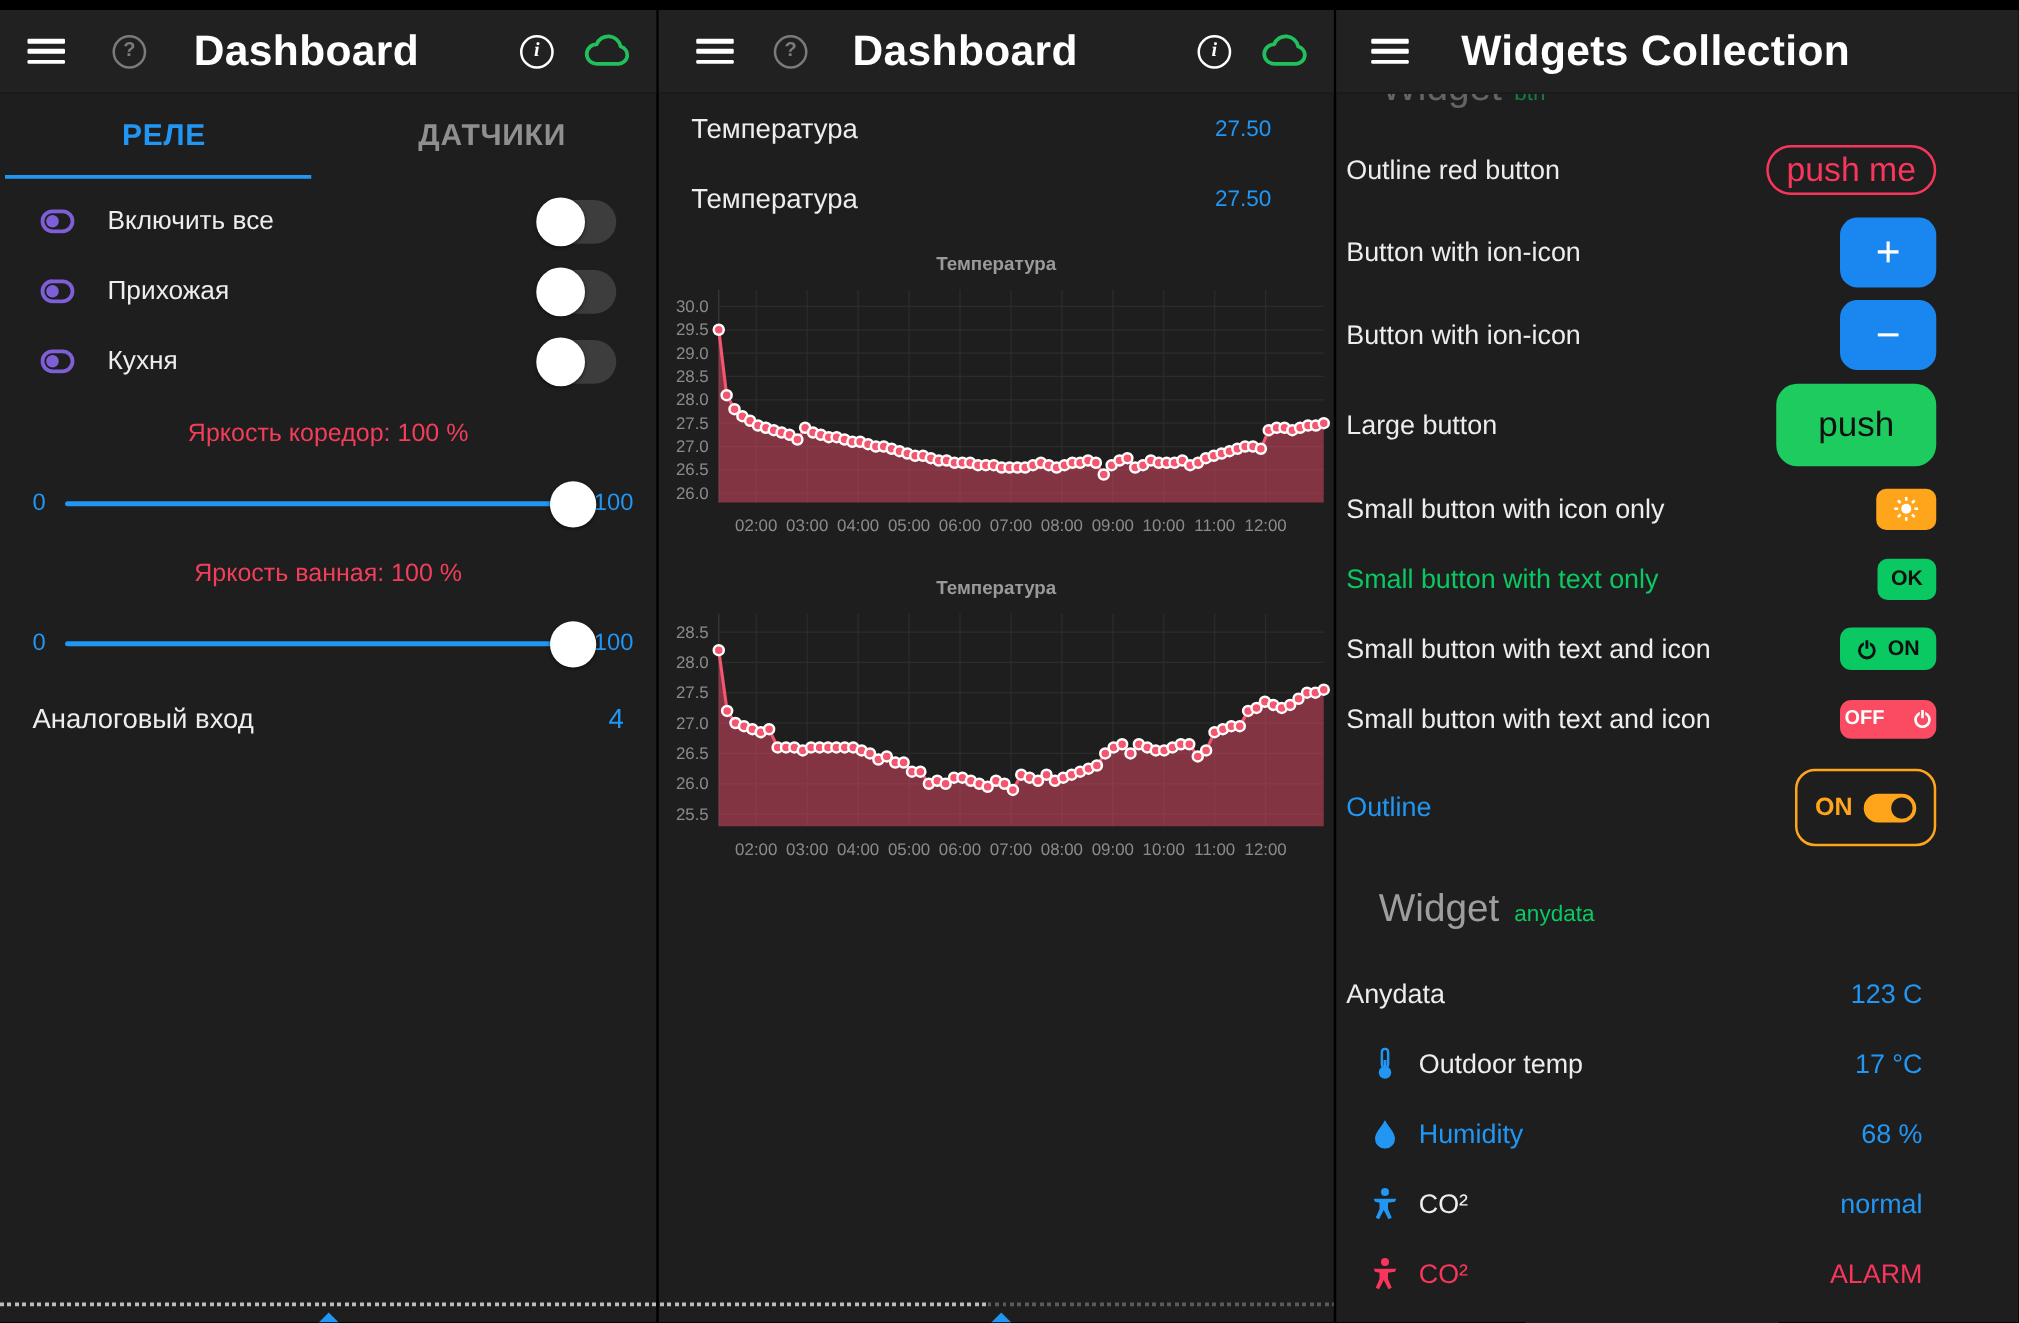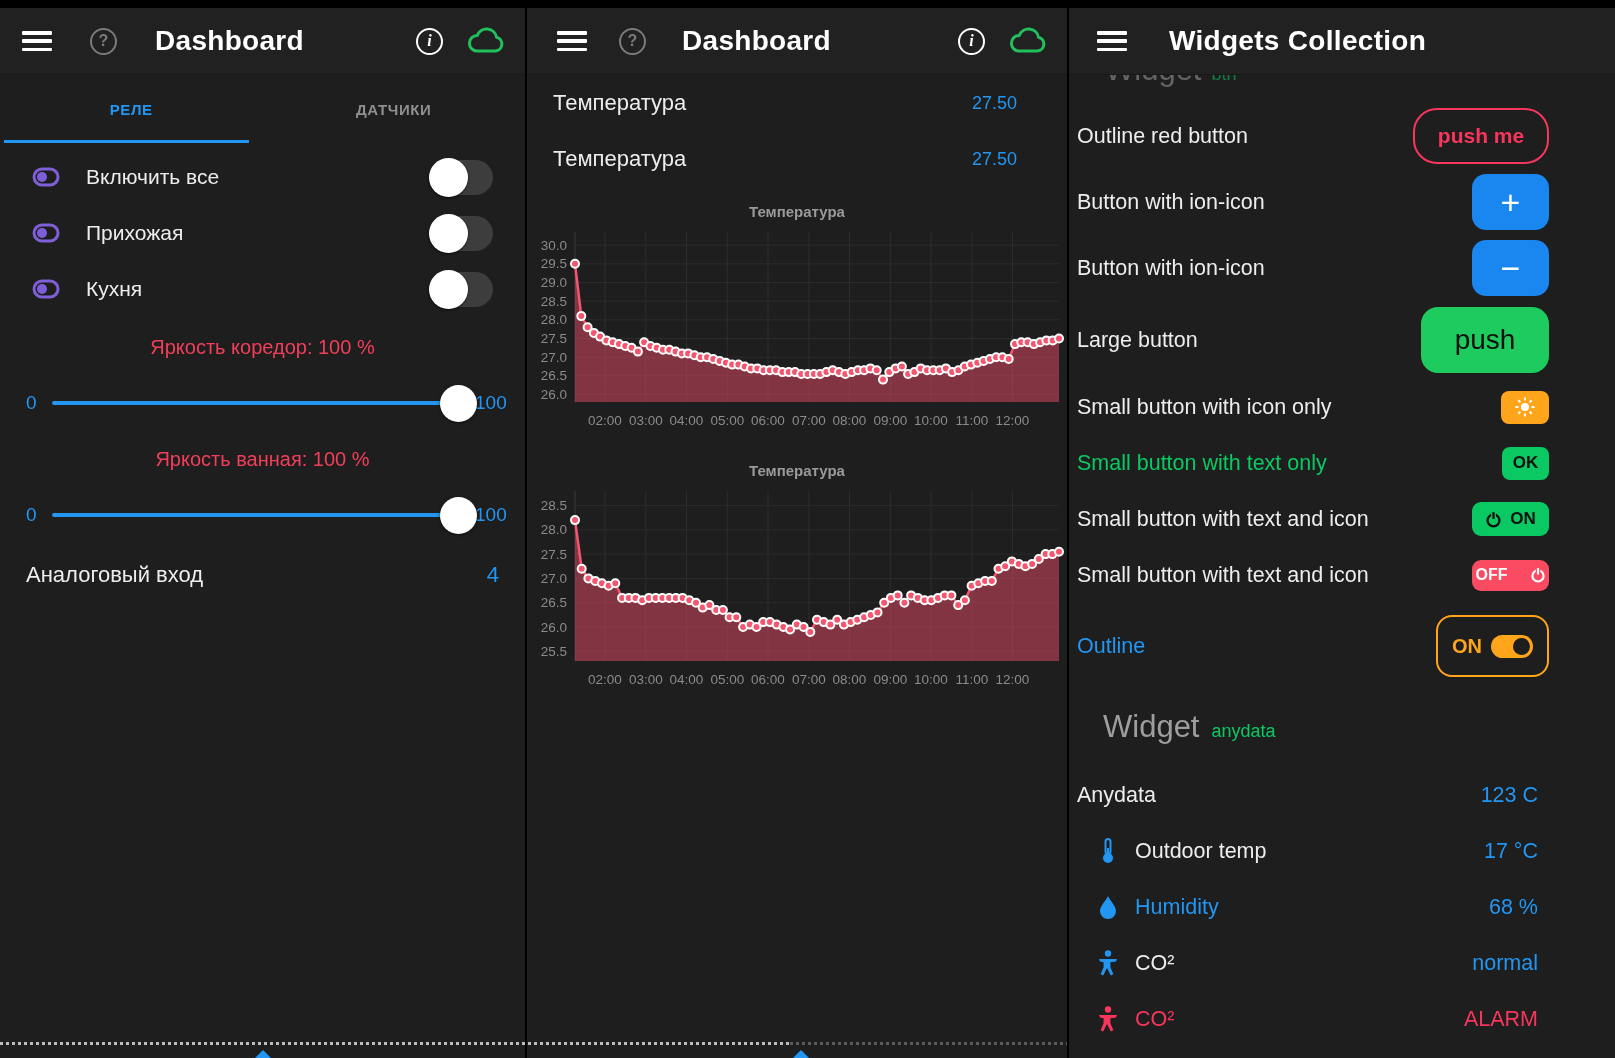--- a/index.html
+++ b/index.html
@@ -12,26 +12,26 @@
   #panel-mid   { left:527px; width:540px; }
   #panel-right { left:1069px;width:546px; }
 
   
   .appbar { position:relative; height:67px; background:#212121; display:flex; align-items:center; z-index:3; border-bottom:1px solid #181818; }
   .ham { width:30px; height:20px; display:flex; flex-direction:column; justify-content:space-between; cursor:pointer; }
   .ham i { display:block; height:3.5px; background:#fff; border-radius:1px; }
   .circ-icon { width:27px; height:27px; border-radius:50%; display:flex; align-items:center; justify-content:center; font-size:16px; font-weight:bold; }
   .help-icon { border:2.5px solid #7b7b7b; color:#7b7b7b; }
   .info-icon { border:2.5px solid #fff; color:#fff; font-family:"Liberation Serif",serif; font-style:italic; }
-  .appbar-title { color:#fff; font-size:28px; font-weight:bold; letter-spacing:.3px; white-space:nowrap; }
+  .appbar-title { color:#fff; font-size:34px; font-weight:bold; letter-spacing:.3px; white-space:nowrap; }
   .appbar-right { margin-left:auto; display:flex; align-items:center; gap:22px; padding-right:18px; }
 
   
   .tabs { position:relative; height:68px; display:flex; }
-  .tab { flex:1; display:flex; align-items:center; justify-content:center; font-size:15px; font-weight:bold; letter-spacing:.6px; color:#8f8f8f; cursor:pointer; }
+  .tab { flex:1; display:flex; align-items:center; justify-content:center; font-size:24px; font-weight:bold; letter-spacing:.6px; color:#8f8f8f; cursor:pointer; }
   .tab.active { color:#2196f3; }
   .tab-underline { position:absolute; bottom:0; left:4px; width:245px; height:3px; background:#2196f3; }
 
   
   .switch-row { height:56px; display:flex; align-items:center; padding:0 32px; }
   .switch-row .lbl { color:#ededed; font-size:21px; margin-left:26px; }
   .toggle-glyph { width:28px; height:20px; flex:0 0 auto; }
   .switch { margin-left:auto; width:62px; height:35px; border-radius:18px; background:#3d3d3d; position:relative; cursor:pointer; }
   .switch .knob { position:absolute; left:-2px; top:-2px; width:39px; height:39px; border-radius:50%; background:#fff; box-shadow:0 1px 3px rgba(0,0,0,.6); }
 
@@ -63,21 +63,21 @@
   .clipped-heading .big { color:#9e9e9e; font-size:31px; }
   .clipped-heading .tag { color:#0ac962; font-size:18px; margin-left:10px; }
   .rrow { display:flex; align-items:center; padding:0 66px 0 8px; }
   .rrow .lbl { color:#ededed; font-size:21.5px; }
   .rrow .lbl.green { color:#0ac962; }
   .rrow .lbl.blue { color:#2196f3; }
   .rrow .ctl { margin-left:auto; }
   .rh66 { height:66px; } .rh78 { height:78px; } .rh56 { height:56px; } .rh86 { height:86px; }
 
   .btn { display:flex; align-items:center; justify-content:center; cursor:pointer; border:none; }
-  .btn-outline-red { width:136px; height:56px; border-radius:24px; border:2.5px solid #f8365c; color:#f8365c; font-size:21px; background:transparent;font-weight:bold; }
+  .btn-outline-red { width:136px; height:40px; border-radius:24px; border:2.5px solid #f8365c; color:#f8365c; font-size:27px; background:transparent; }
   .btn-blue { width:77px; height:56px; border-radius:14px; background:#1a86f0; color:#fff; font-size:34px; font-weight:300; line-height:1; }
   .btn-press { width:128px; height:66px; border-radius:17px; background:#1ecb5f; color:#101010; font-size:28px; }
   .btn-sun { width:48px; height:33px; border-radius:8px; background:#ffa51c; }
   .btn-ok { width:47px; height:33px; border-radius:8px; background:#0ac962; color:#101010; font-size:17px; font-weight:bold; }
   .btn-on { width:77px; height:34px; border-radius:9px; background:#0ac962; color:#101010; font-size:17px; font-weight:bold; gap:8px; }
   .btn-off { width:77px; height:31px; border-radius:9px; background:#fb4b63; color:#fff; font-size:16px; font-weight:bold; gap:22px; }
 
   .venting-box { width:113px; height:62px; border:2.5px solid #ffa51c; border-radius:16px; display:flex; align-items:center; justify-content:center; gap:9px; cursor:pointer; }
   .venting-state { color:#ffa51c; font-size:20px; font-weight:bold; }
   .mini-toggle { width:42px; height:23px; border-radius:12px; background:#ffa51c; position:relative; }

